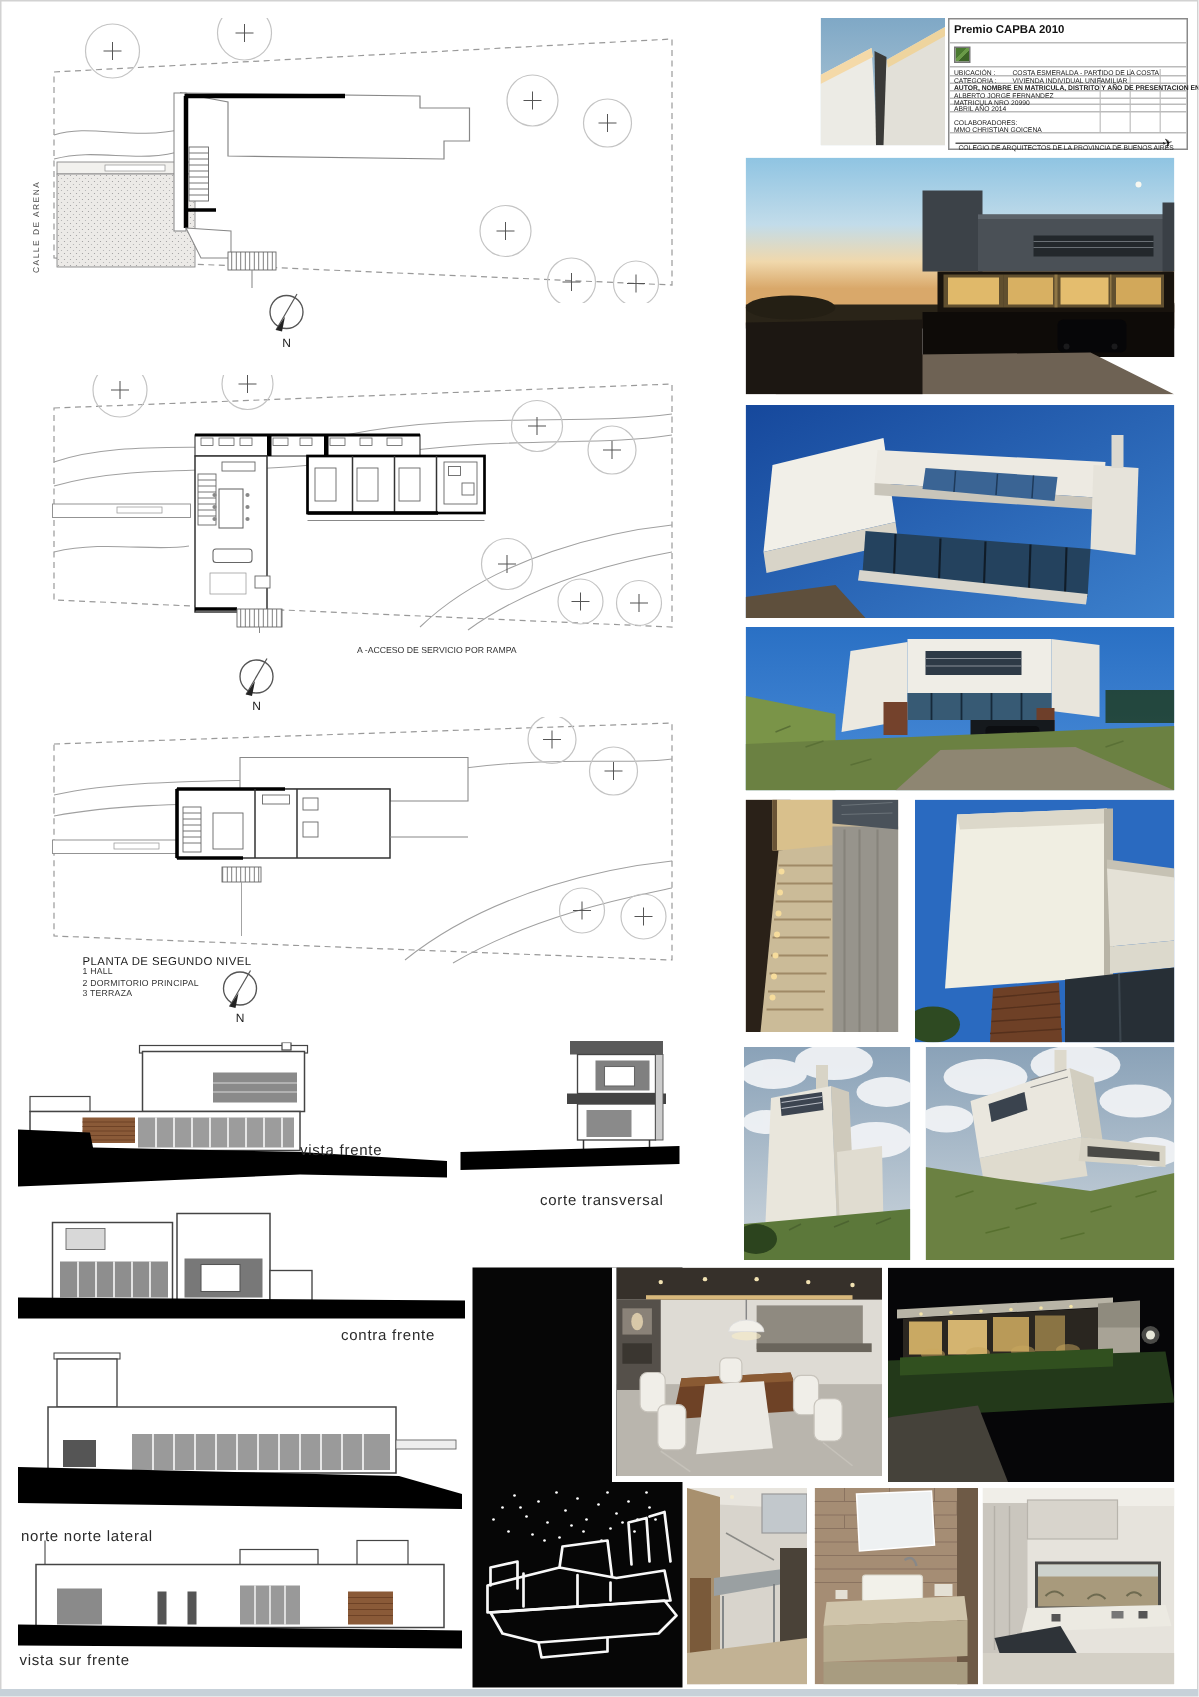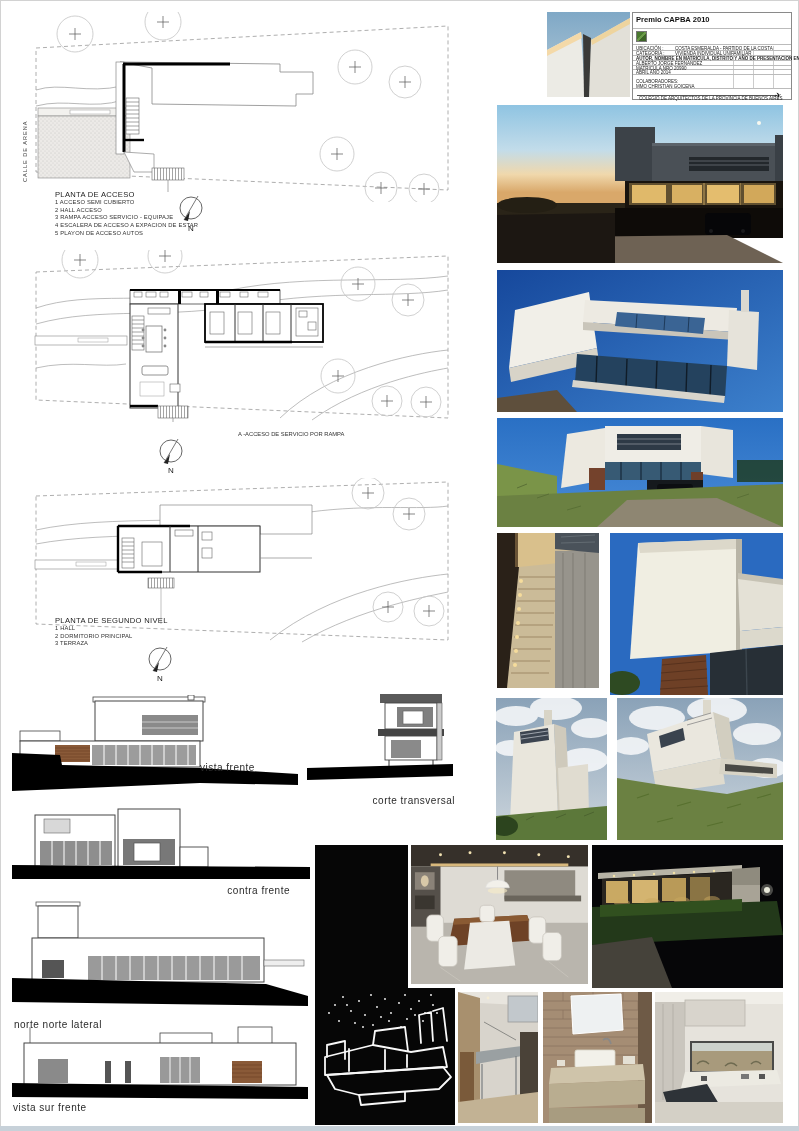--- a/index.html
+++ b/index.html
@@ -100,28 +100,20 @@
             <path d="M96,90 H109 M96,94 H109 M96,98 H109 M96,102 H109 M96,106 H109 M96,110 H109 M96,114 H109 M96,118 H109"></path>
           </g>
       <path d="M94,140 L124,142 L124,160 L104,160 Z" fill="#fff" stroke="#888" stroke-width="0.7"></path>
       <path d="M94,128 H114" stroke="#000" stroke-width="2.4"></path>
       <rect x="122" y="156" width="32" height="12" fill="url(#vh)" stroke="#666" stroke-width="0.6"></rect>
       <path d="M138,168 V180" stroke="#888" stroke-width="0.7"></path>
     </g>
   </svg>
   </div>
 
-  <div class="abs" style="left:55px;top:190px">
-    <div class="plantitle">PLANTA DE ACCESO</div>
-    <div class="planitem">1 ACCESO SEMI CUBIERTO</div>
-    <div class="planitem">2 HALL  ACCESO</div>
-    <div class="planitem">3 RAMPA ACCESO SERVICIO - EQUIPAJE</div>
-    <div class="planitem">4 ESCALERA DE ACCESO A EXPACION DE  ESTAR</div>
-    <div class="planitem">5 PLAYON DE ACCESO AUTOS</div>
-  </div>
   <div class="dwg" style="left:178px;top:194px;width:26px;height:30px">
     <svg viewBox="0 0 26 30">
         <circle cx="13" cy="14" r="11" fill="none" stroke="#555" stroke-width="0.9"></circle>
         <line x1="20" y1="2" x2="6" y2="26" stroke="#555" stroke-width="0.8"></line>
         <polygon points="6,26 12,17 10,27" fill="#222"></polygon>
       </svg>
   </div>
   <div class="nletter" style="left:178px;top:224px">N</div>
 
   <div class="dwg" style="left:30px;top:250px;width:425px;height:172px">
@@ -280,21 +272,21 @@
       <rect x="172" y="54" width="10" height="8" fill="#fff" stroke="#666" stroke-width="0.6"></rect>
       <rect x="172" y="70" width="10" height="10" fill="#fff" stroke="#666" stroke-width="0.6"></rect>
       <rect x="145" y="52" width="18" height="6" fill="#fff" stroke="#666" stroke-width="0.6"></rect>
       <path d="M230,80 H282" stroke="#888" stroke-width="0.7"></path>
       <rect x="118" y="100" width="26" height="10" fill="url(#vh)" stroke="#666" stroke-width="0.6"></rect>
       <path d="M131,110 V146" stroke="#999" stroke-width="0.6"></path>
     </g>
   </svg>
   </div>
 
-  <div class="abs" style="left:55px;top:616px">
+  <div class="abs" style="left:55px;top:636px">
     <div class="plantitle">PLANTA DE SEGUNDO NIVEL</div>
     <div class="planitem">1 HALL</div>
     <div class="planitem">2 DORMITORIO PRINCIPAL</div>
     <div class="planitem">3 TERRAZA</div>
   </div>
   <div class="dwg" style="left:147px;top:645px;width:26px;height:30px">
     <svg viewBox="0 0 26 30">
         <circle cx="13" cy="14" r="11" fill="none" stroke="#555" stroke-width="0.9"></circle>
         <line x1="20" y1="2" x2="6" y2="26" stroke="#555" stroke-width="0.8"></line>
         <polygon points="6,26 12,17 10,27" fill="#222"></polygon>
@@ -329,21 +321,21 @@
     <rect x="92" y="17" width="36" height="20" fill="#808080"></rect>
     <rect x="98" y="21" width="20" height="13" fill="#fff" stroke="#666" stroke-width="0.7"></rect>
     <rect x="73" y="39" width="66" height="7" fill="#444"></rect>
     <rect x="80" y="46" width="52" height="24" fill="#fff" stroke="#444" stroke-width="0.9"></rect>
     <rect x="86" y="50" width="30" height="18" fill="#8a8a8a"></rect>
     <rect x="132" y="13" width="5" height="57" fill="#ccc" stroke="#555" stroke-width="0.6"></rect>
     <path d="M84,70 V76 M128,70 V75" stroke="#333" stroke-width="1"></path>
     <path d="M2,78 L148,74 L148,86 L2,90 Z" fill="#000"></path>
   </svg>
   </div>
-  <div class="viewlabel" style="left:360px;top:795px;width:95px;text-align:right">corte transversal</div>
+  <div class="viewlabel" style="left:360px;top:795px;width:95px;text-align:left">corte transversal</div>
 
   <div class="dwg" style="left:10px;top:805px;width:305px;height:88px">
   <svg viewBox="0 0 305 88">
     <rect x="25" y="10" width="80" height="52" fill="#fff" stroke="#444" stroke-width="1"></rect>
     <rect x="34" y="14" width="26" height="14" fill="#d8d8d8" stroke="#666" stroke-width="0.6"></rect>
     <rect x="30" y="36" width="72" height="24" fill="#8e8e8e"></rect>
     <path d="M42,36 V60 M54,36 V60 M66,36 V60 M78,36 V60 M90,36 V60" stroke="#fff" stroke-width="1"></path>
     <rect x="108" y="4" width="62" height="58" fill="#fff" stroke="#444" stroke-width="1"></rect>
     <rect x="113" y="34" width="52" height="26" fill="#787878"></rect>
     <rect x="124" y="38" width="26" height="18" fill="#fff" stroke="#555" stroke-width="0.7"></rect>

